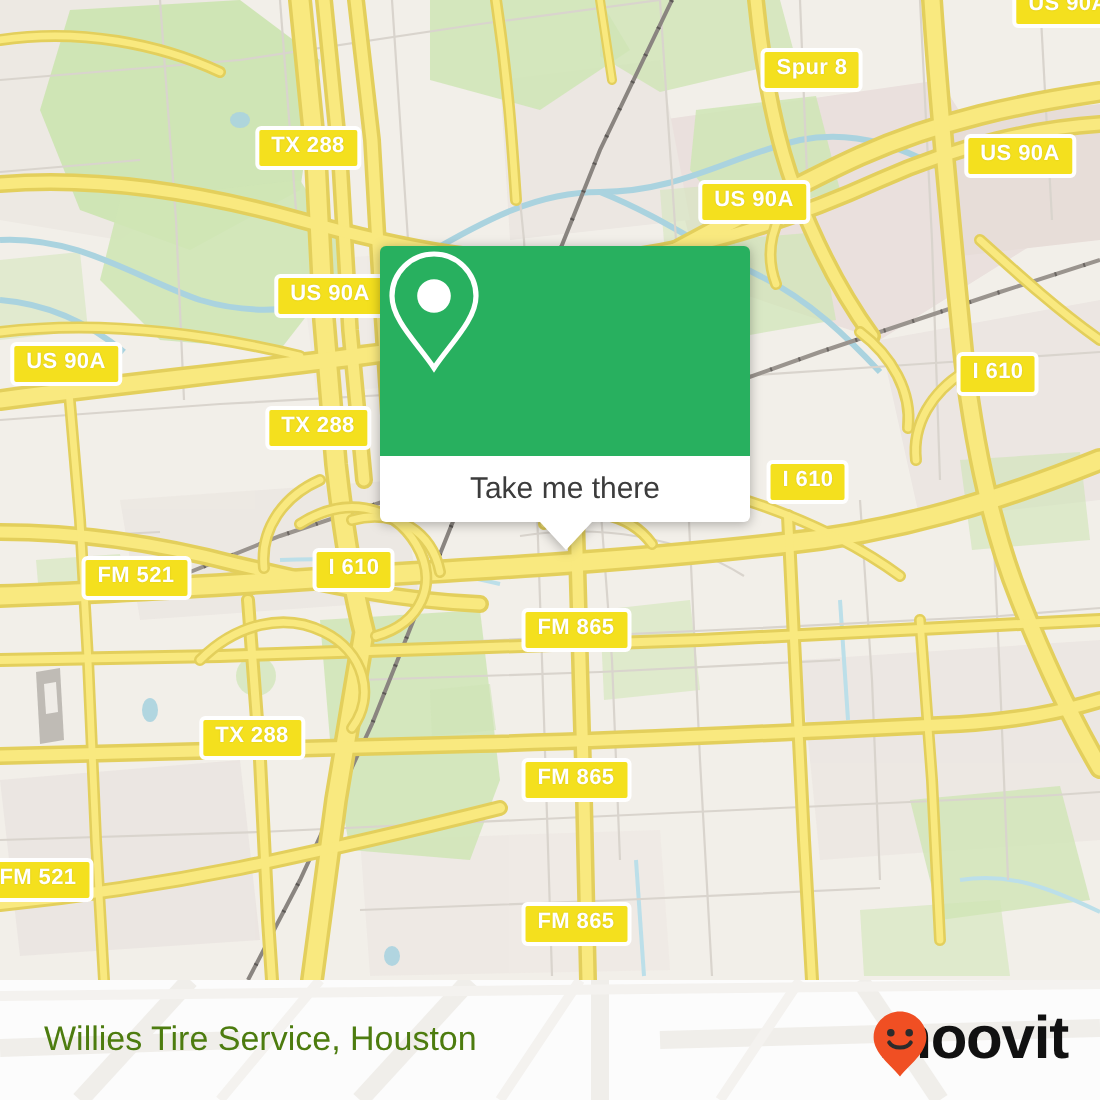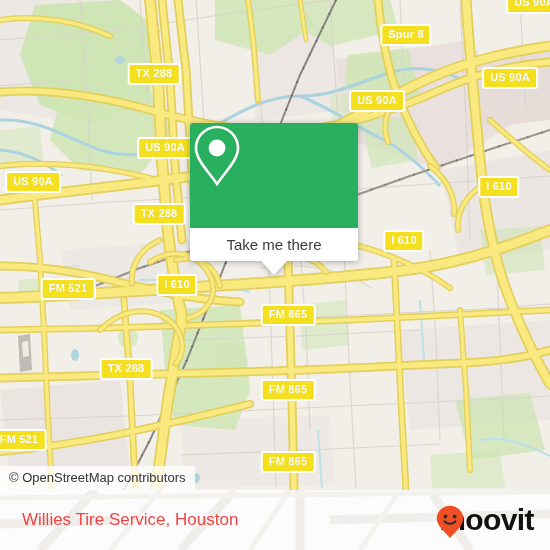--- a/index.html
+++ b/index.html
@@ -27,21 +27,21 @@
     padding:3px 6px 4px 6px;
     white-space:nowrap;
     letter-spacing:.2px;
     transform:translate(-50%,-50%);
     box-sizing:border-box;
     text-shadow:0 0 1px rgba(0,0,0,.12);
   }
 
   
   .popup{
-    position:absolute;left:190px;top:123px;width:168px;
+    position:absolute;left:190px;top:123px;width:185px;
     filter:drop-shadow(0 1px 3px rgba(0,0,0,.30));
   }
   .popup-top{
     background:#28b05f;height:105px;border-radius:3px 3px 0 0;
     display:flex;align-items:center;justify-content:center;
   }
   .popup-bottom{
     background:#ffffff;height:33px;border-radius:0 0 3px 3px;
     display:flex;align-items:center;justify-content:center;
     color:#3c3c3c;font-size:15px;
@@ -65,21 +65,21 @@
   }
 
   
   .footer{
     position:absolute;left:0;top:490px;width:550px;height:60px;
     background:#fcfcfc;overflow:hidden;
   }
   .footer svg{position:absolute;left:0;top:0;display:block;}
   .footer-title{
     position:absolute;left:22px;top:50%;transform:translateY(-50%);
-    font-size:17px;color:#ef4444;white-space:nowrap;
+    font-size:17px;color:#4d7c0f;white-space:nowrap;
   }
   .brand{
     position:absolute;right:16px;top:50%;transform:translateY(-50%);
     display:flex;align-items:center;gap:3px;
   }
   .brand-name{
     font-size:30px;font-weight:bold;color:#111111;letter-spacing:-.6px;line-height:1;
   }
 </style>
 </head>
@@ -294,21 +294,20 @@
             <circle cx="27" cy="25" r="8.4" fill="#ffffff"></circle>
           </svg>
         </span>
       </div>
       <div class="popup-bottom">
         <span>Take me there</span>
       </div>
       <div class="popup-tail"></div>
     </div>
 
-    <div class="attribution">© OpenStreetMap contributors</div>
   </div>
 
   <div class="footer">
     <svg width="550" height="60" viewBox="0 0 550 60">
       <g stroke="#f0eeea" stroke-width="9" fill="none">
         <path d="M40,60 L95,0"></path>
         <path d="M180,60 L235,0"></path>
         <path d="M300,0 L300,60"></path>
         <path d="M330,30 L550,24"></path>
         <path d="M0,34 L120,30"></path>

